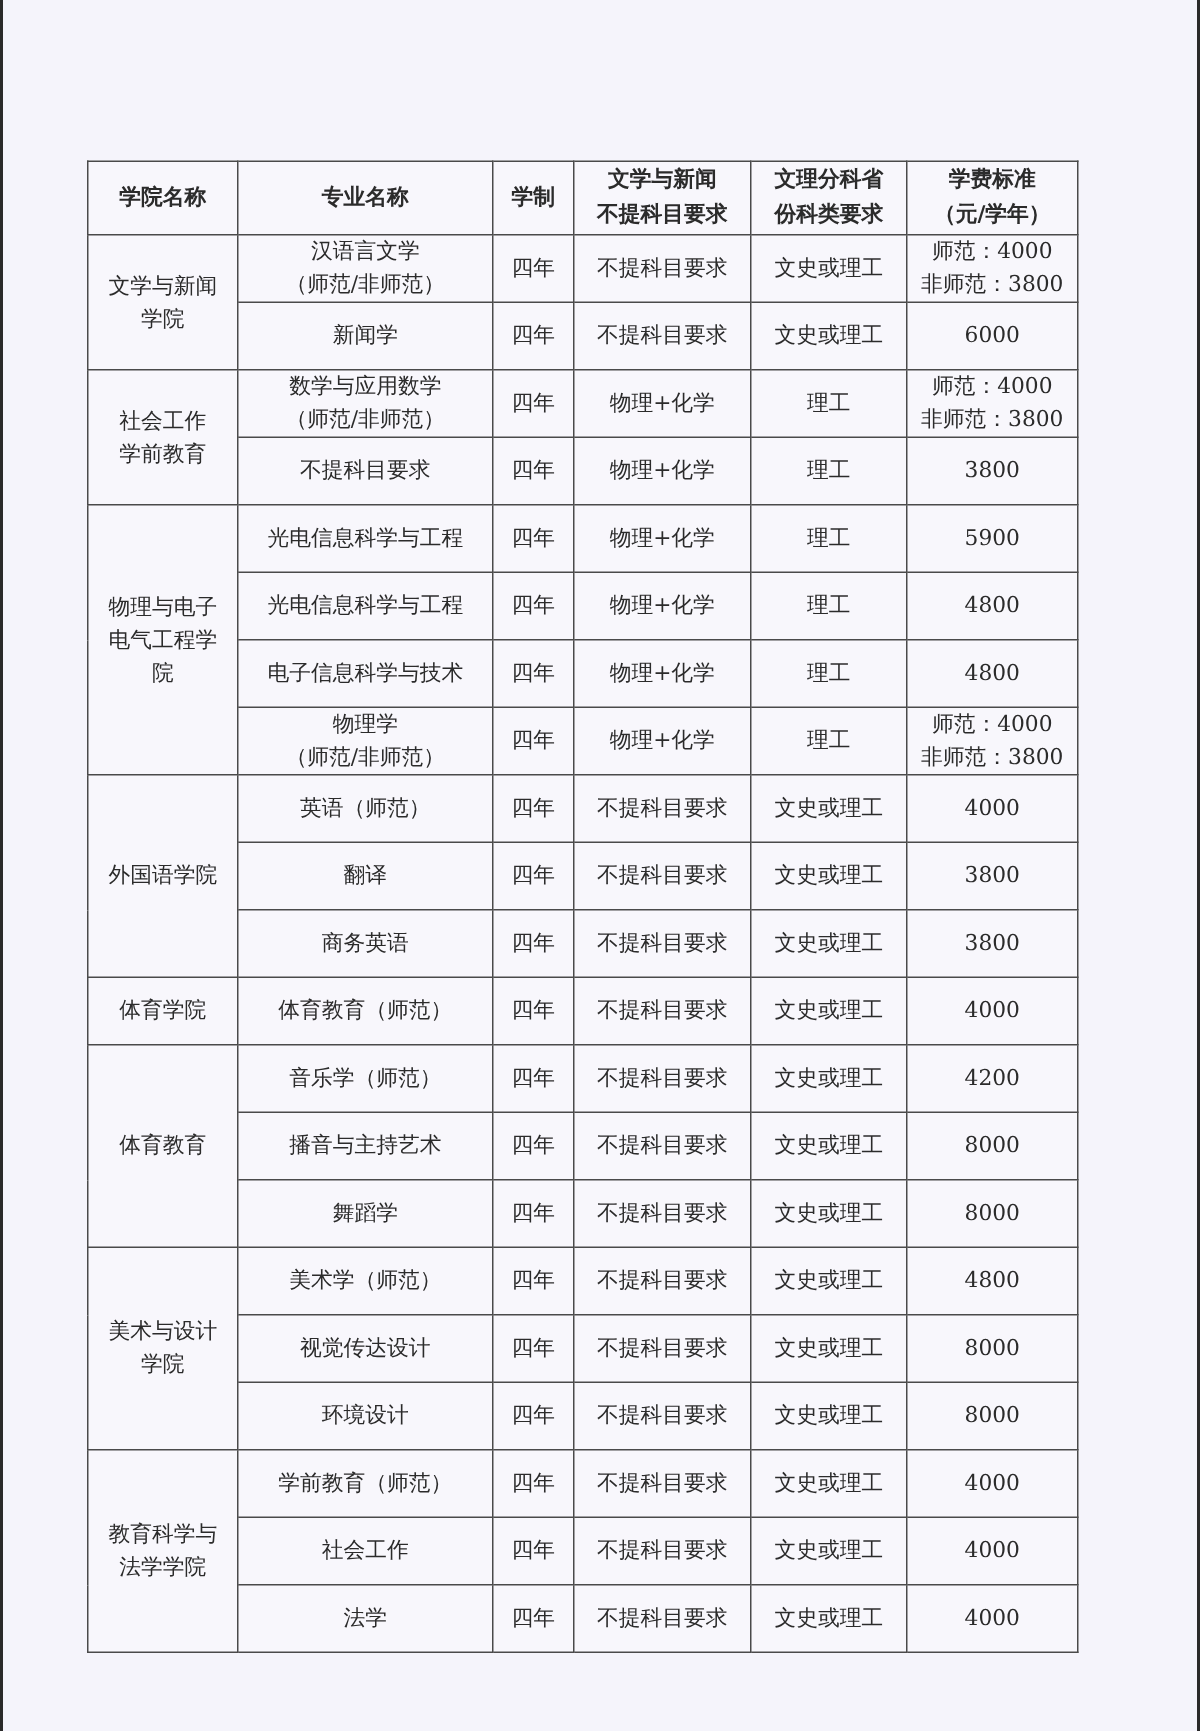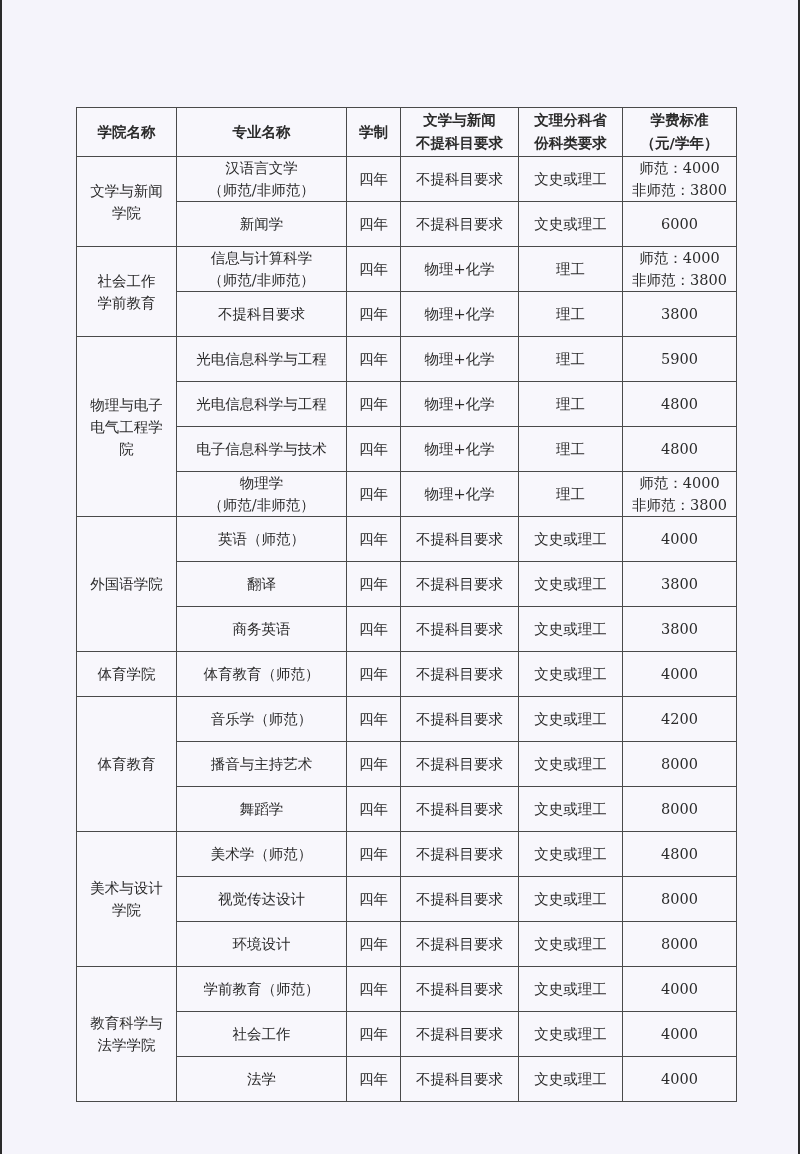--- a/index.html
+++ b/index.html
@@ -16,21 +16,21 @@
       color: #2b2b2b;
     }
     .edge-left {
       position: absolute; left: 0; top: 0; width: 2px; height: 1154px; background: #2a2a2a;
     }
     .edge-right {
       position: absolute; right: 0; top: 0; width: 2px; height: 1154px; background: #2a2a2a;
     }
     table.fee-table {
       position: absolute;
-      left: 76px;
+      left: 58px;
       top: 107px;
       width: 660px;
       border-collapse: collapse;
       table-layout: fixed;
       background: #f8f7fc;
       padding-left: 24px;
     }
     table.fee-table col.c1 { width: 100px; }
     table.fee-table col.c2 { width: 170px; }
     table.fee-table col.c3 { width: 54px; }
@@ -126,21 +126,21 @@
         <td>
           <span class="cell-line">6000</span>
         </td>
       </tr>
       <tr>
         <td rowspan="2">
           <span class="cell-line">社会工作</span>
           <span class="cell-line">学前教育</span>
         </td>
         <td>
-          <span class="cell-line">信息与计算科学</span>
+          <span class="cell-line">数学与应用数学</span>
           <span class="cell-line">（师范/非师范）</span>
         </td>
         <td>四年</td>
         <td>物理+化学</td>
         <td>理工</td>
         <td>
           <span class="cell-line">师范：4000</span>
           <span class="cell-line">非师范：3800</span>
         </td>
       </tr>

